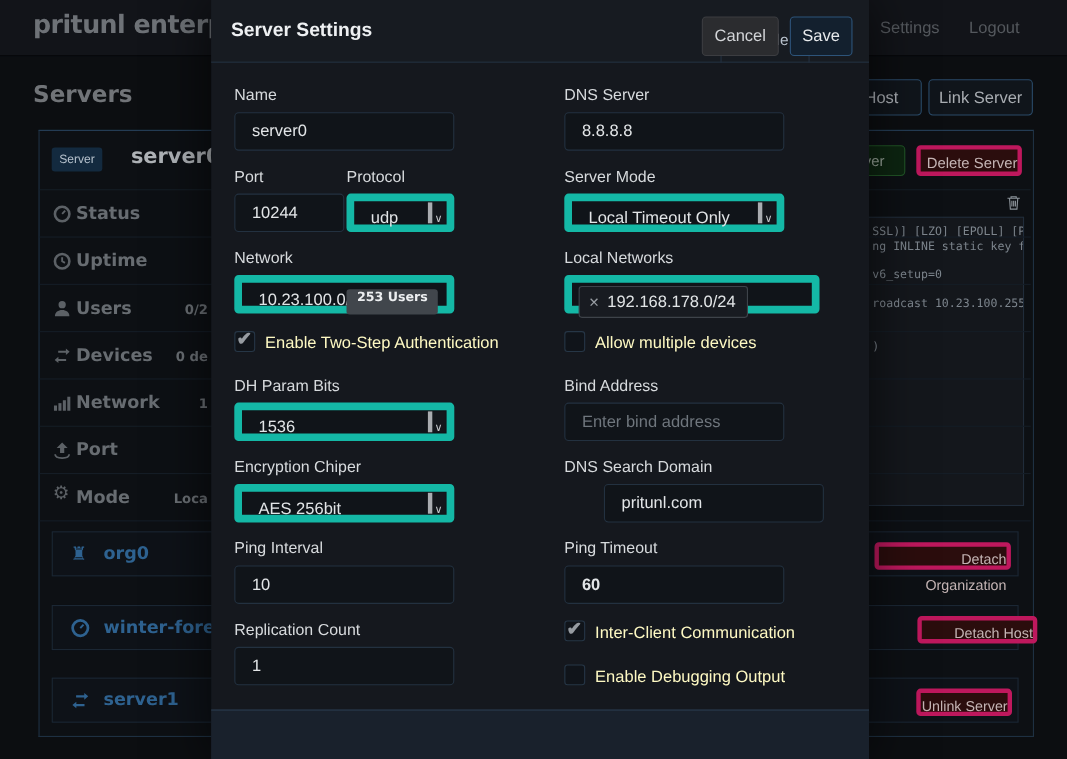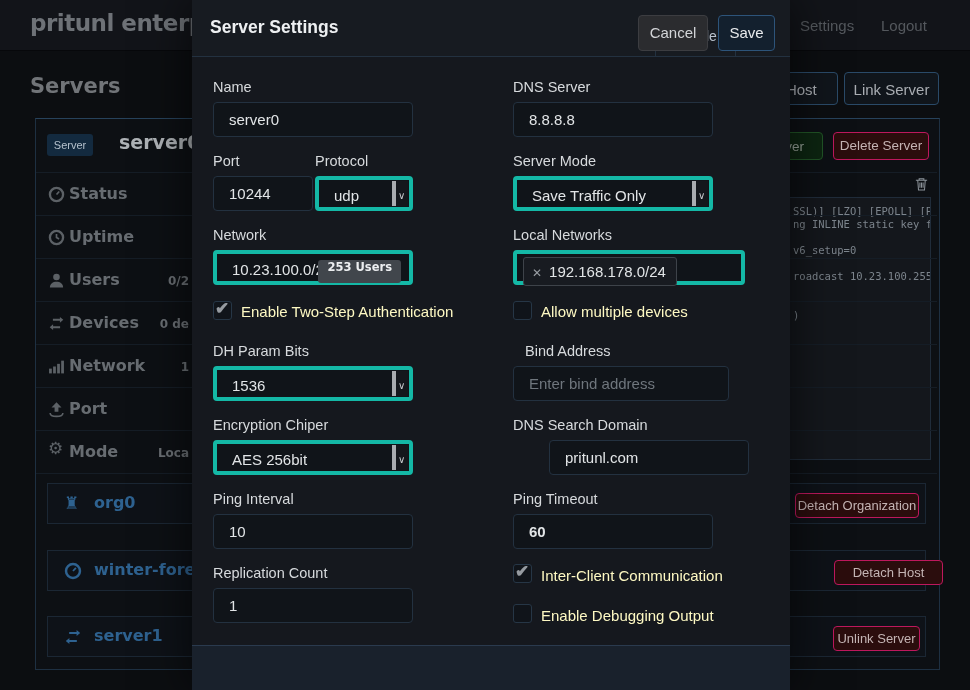--- a/index.html
+++ b/index.html
@@ -11,22 +11,22 @@
   .navlink{top:17px;font-size:15px;color:#54585d;cursor:pointer;}
   #page-title{left:30px;top:74px;font:bold 21px "DejaVu Sans",sans-serif;color:#717478;}
   .topbtn{top:72px;height:33px;line-height:33px;text-align:center;font-size:15px;color:#a9adb2;
     background:#10151b;border:1px solid #2a4a68;border-radius:4px;box-sizing:border-box;cursor:pointer;}
   #panel{left:35px;top:118px;width:903px;height:550px;background:#0d1014;border:1px solid #1e3042;border-top-color:#27425b;}
   #srv-badge{left:11px;top:15px;width:46px;height:22px;line-height:22px;text-align:center;
     background:#132a3f;color:#b5c1cc;font-size:11px;border-radius:3px;}
   #srv-name{left:83px;top:12px;font:bold 19px "DejaVu Sans",sans-serif;color:#aeb2b6;}
   .greenbtn{left:677px;top:13px;width:110px;height:28px;line-height:28px;text-align:center;font-size:13.5px;
     background:#0d2511;border:1px solid #215426;border-radius:4px;color:#9aa59b;box-sizing:border-box;cursor:pointer;}
-  .redbtn{background:#2b0d0d;border:1px solid #be185d;border-radius:4px;color:#c4b4b4;
-    box-sizing:border-box;text-align:center;cursor:pointer;}
+  .redbtn{background:#2b0d0d;border:4px solid #be185d;border-radius:4px;color:#c4b4b4;
+    box-sizing:border-box;text-align:right;cursor:pointer;}
   #delete-btn{left:797px;top:13px;width:96px;height:28px;line-height:26px;font-size:13.5px;}
   #trash{left:878px;top:57px;color:#8b9299;cursor:pointer;}
   #logbox{left:700px;top:78px;width:195px;height:263px;background:#14171c;border:1px solid #202c3a;box-sizing:border-box;overflow:hidden;}
   #logtext{left:56px;top:7px;font:10.5px/13px "DejaVu Sans Mono",monospace;color:#7d858d;white-space:pre;}
   .prow{left:0;width:901px;height:43px;border-top:1px solid #151d26;}
   .prow .ric{left:12px;top:13px;width:17px;height:17px;color:#5c6166;}
   .prow .rlabel{left:33px;top:11px;font:bold 16px "DejaVu Sans",sans-serif;color:#676c71;}
   .prow .rvalue{left:60px;top:15px;width:93px;text-align:right;font:bold 12px "DejaVu Sans",sans-serif;color:#6a6f74;white-space:nowrap;}
   #row-end{left:0;top:354px;width:901px;height:0;border-top:1px solid #151d26;}
   .orgbox{left:11px;width:879px;height:41px;background:#0e1218;border:1px solid #1b2734;box-sizing:border-box;}
@@ -37,21 +37,21 @@
   #modal{left:192px;top:0;width:598px;height:690px;background:#15181e;box-shadow:0 0 45px rgba(0,0,0,.65);z-index:10;}
   #mheader{left:0;top:0;width:598px;height:57px;background:#171b21;border-bottom:1px solid #233140;box-sizing:border-box;}
   #mtitle{left:18px;top:17px;font-weight:bold;font-size:17.5px;color:#eef0f2;}
   .msep{top:16px;width:1px;height:41px;background:#233140;}
   #simple-btn{left:464px;top:16px;width:79px;height:41px;line-height:41px;text-align:center;font-size:14px;color:#b9c2cd;cursor:pointer;}
   #mclose{left:566px;top:14px;font-size:18px;font-weight:bold;color:#70767d;cursor:pointer;}
   .flabel{font-size:14.5px;color:#d7dadd;white-space:nowrap;}
   .field{background:#101419;border:1px solid #233140;border-radius:4px;box-sizing:border-box;
     height:35px;color:#e2e5e7;font-size:15px;padding:0 0 0 15px;font-family:"Liberation Sans",sans-serif;}
   .field::placeholder{color:#6f767d;}
-  .selbox{background:#101419;border:4px solid #14b8a6;border-radius:4px;box-sizing:border-box;height:35px;cursor:pointer;}
+  .selbox{background:#101419;border:7px solid #14b8a6;border-radius:4px;box-sizing:border-box;height:35px;cursor:pointer;}
   .selval{left:15px;top:7px;font-size:15px;color:#e2e5e7;}
   .selstrip{right:1px;top:1px;bottom:1px;width:16px;background:#14171c;}
   .selbar{left:0;top:0;bottom:0;width:4px;background:#a9acb0;}
   .selchev{left:6px;top:9px;font-size:10px;color:#c6c9cc;}
   .cb{width:19px;height:19px;background:#10141a;border:1px solid #263646;border-radius:3px;box-sizing:border-box;cursor:pointer;}
   .cb .check{position:absolute;left:1px;top:-4px;font-size:17px;font-weight:bold;color:#969ba1;}
   .cblabel{font-size:15px;color:#fef9c3;}
   #badge-users{right:8px;top:6px;height:23px;line-height:23px;padding:0 9px;background:#41464c;
     border-radius:3px;font:bold 11.5px "DejaVu Sans",sans-serif;color:#eceef0;}
   #lnet-tag{left:6px;top:3px;height:29px;line-height:27px;background:#181b21;border:1px solid #3e434a;
@@ -211,21 +211,21 @@
   <div class="abs flabel" style="left:123px;top:153px;">Protocol</div>
   <div class="abs selbox" style="left:123px;top:176px;width:98px;">
     <span class="abs selval">udp</span>
     <span class="abs selstrip">
         <span class="abs selbar"></span>
         <span class="abs selchev">∨</span>
       </span>
   </div>
   <div class="abs flabel" style="left:321px;top:153px;">Server Mode</div>
   <div class="abs selbox" style="left:321px;top:176px;width:200px;">
-    <span class="abs selval">Save Traffic Only</span>
+    <span class="abs selval">Local Timeout Only</span>
     <span class="abs selstrip">
         <span class="abs selbar"></span>
         <span class="abs selchev">∨</span>
       </span>
   </div>
 
   <div class="abs flabel" style="left:21px;top:227px;">Network</div>
   <div class="abs selbox" style="left:21px;top:250px;width:200px;cursor:text;">
     <span class="abs selval">10.23.100.0/24</span>
     <span class="abs" id="badge-users">253 Users</span>
@@ -243,22 +243,22 @@
   <div class="abs cblabel" style="left:349px;top:303px;">Allow multiple devices</div>
 
   <div class="abs flabel" style="left:21px;top:343px;">DH Param Bits</div>
   <div class="abs selbox" style="left:21px;top:366px;width:200px;">
     <span class="abs selval">1536</span>
     <span class="abs selstrip">
         <span class="abs selbar"></span>
         <span class="abs selchev">∨</span>
       </span>
   </div>
-  <div class="abs flabel" style="left:333px;top:343px;">Bind Address</div>
-  <input class="abs field" style="left: 321px; top: 366px; width: 216px;" placeholder="Enter bind address">
+  <div class="abs flabel" style="left:321px;top:343px;">Bind Address</div>
+  <input class="abs field" style="left: 321px; top: 366px; width: 200px;" placeholder="Enter bind address">
 
   <div class="abs flabel" style="left:21px;top:417px;">Encryption Chiper</div>
   <div class="abs selbox" style="left:21px;top:440px;width:200px;">
     <span class="abs selval">AES 256bit</span>
     <span class="abs selstrip">
         <span class="abs selbar"></span>
         <span class="abs selchev">∨</span>
       </span>
   </div>
   <div class="abs flabel" style="left:321px;top:417px;">DNS Search Domain</div>

